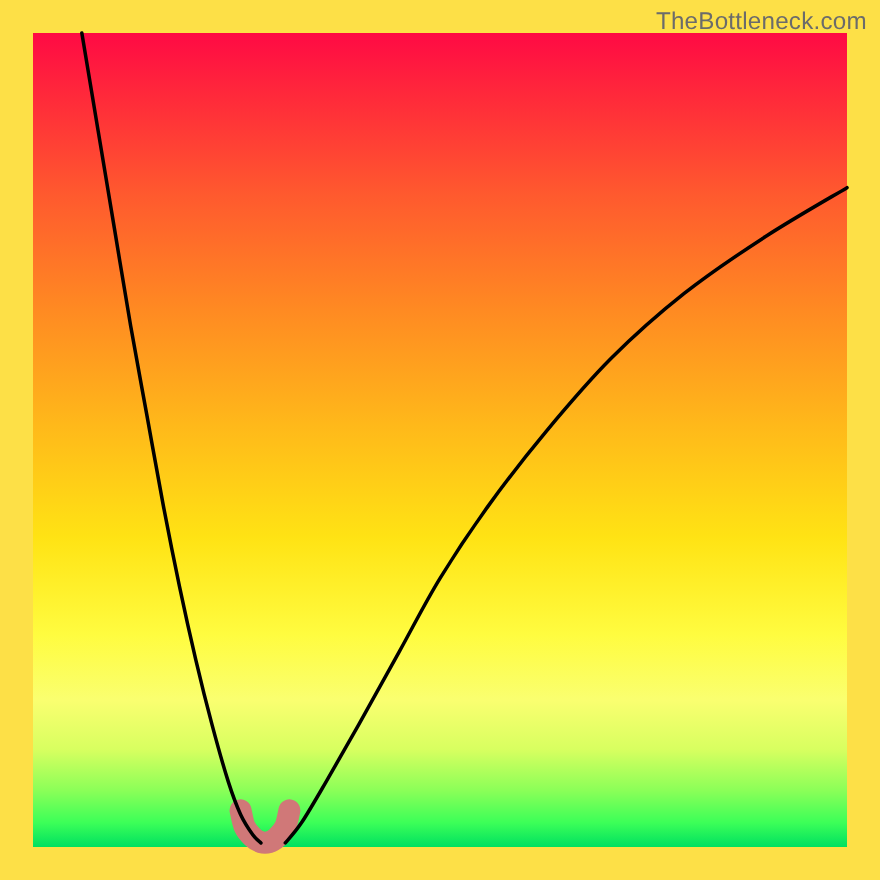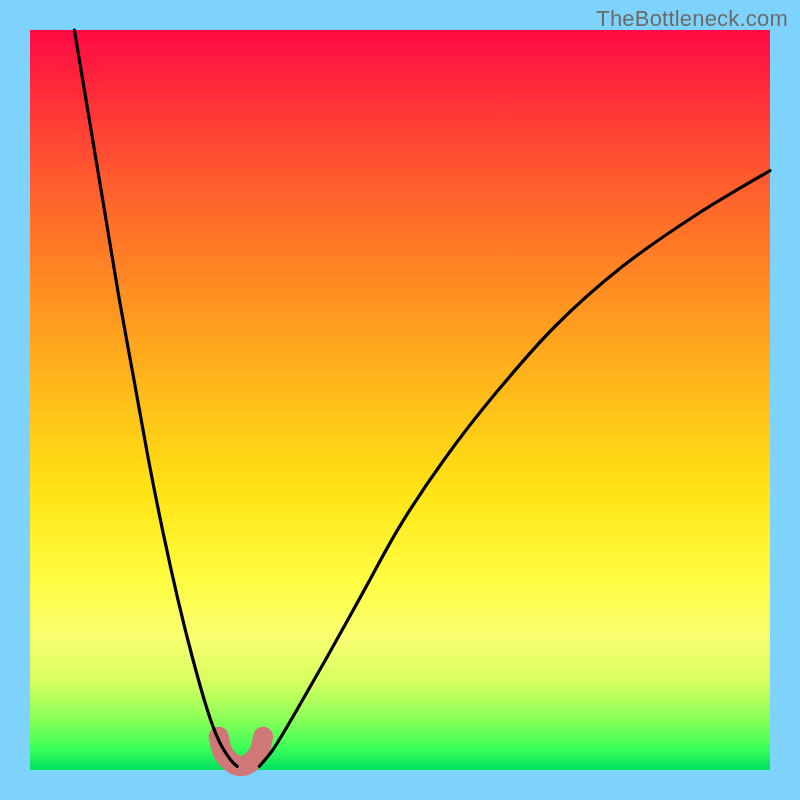--- a/index.html
+++ b/index.html
@@ -10,21 +10,21 @@
     background: #000;
     overflow: hidden;
     font-family: Arial, Helvetica, sans-serif;
   }
   .frame {
     position: absolute;
     left: 0;
     top: 0;
     width: 800px;
     height: 800px;
-    background: #7dd3fc;
+    background: #fde047;
   }
   .plot-area {
     position: absolute;
     background: linear-gradient(to bottom,
       #ff0a44 0%,
       #ff2a3a 8%,
       #ff5a2e 20%,
       #ff8a22 34%,
       #ffb81a 48%,
       #ffe314 62%,

